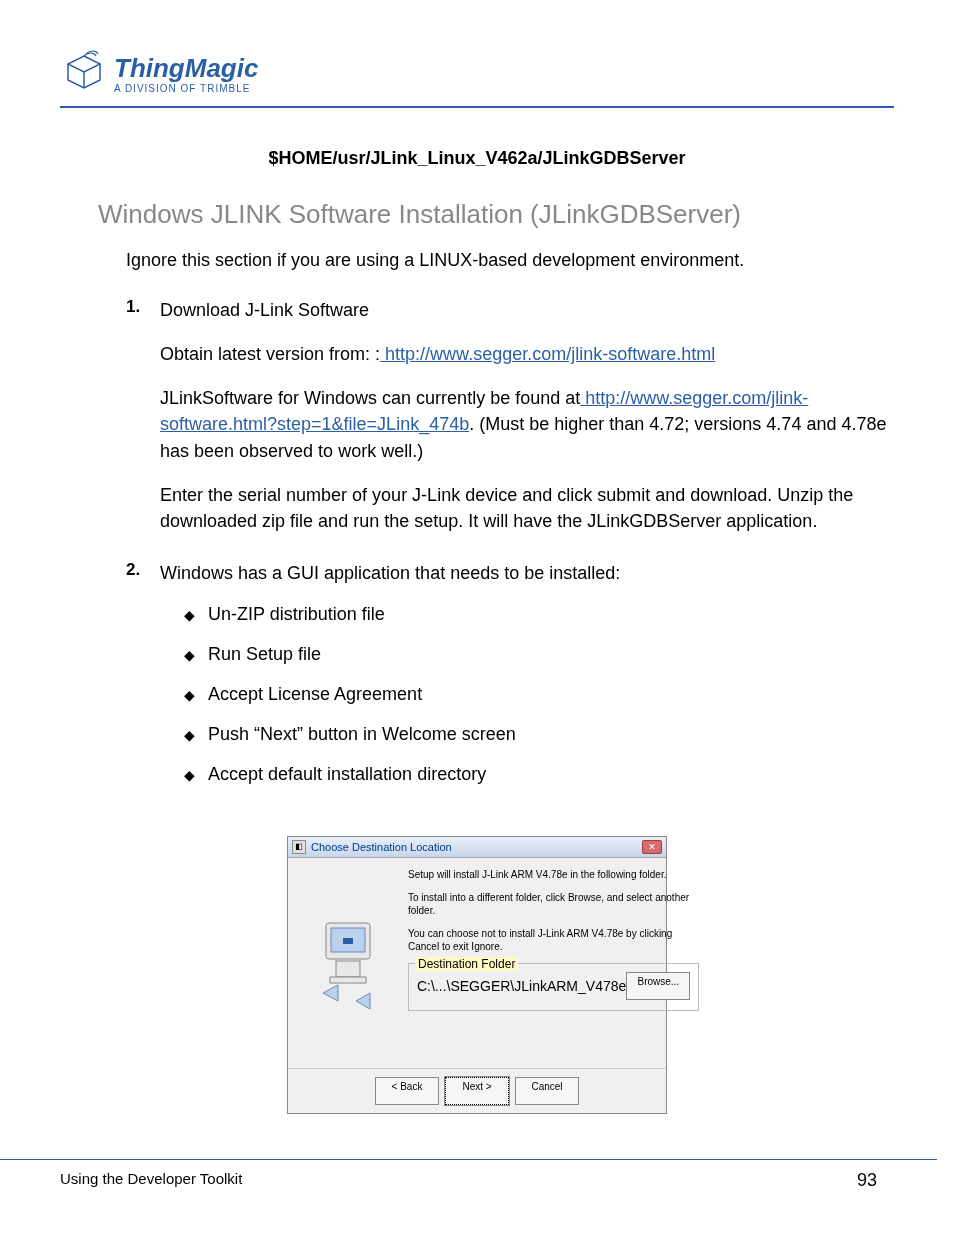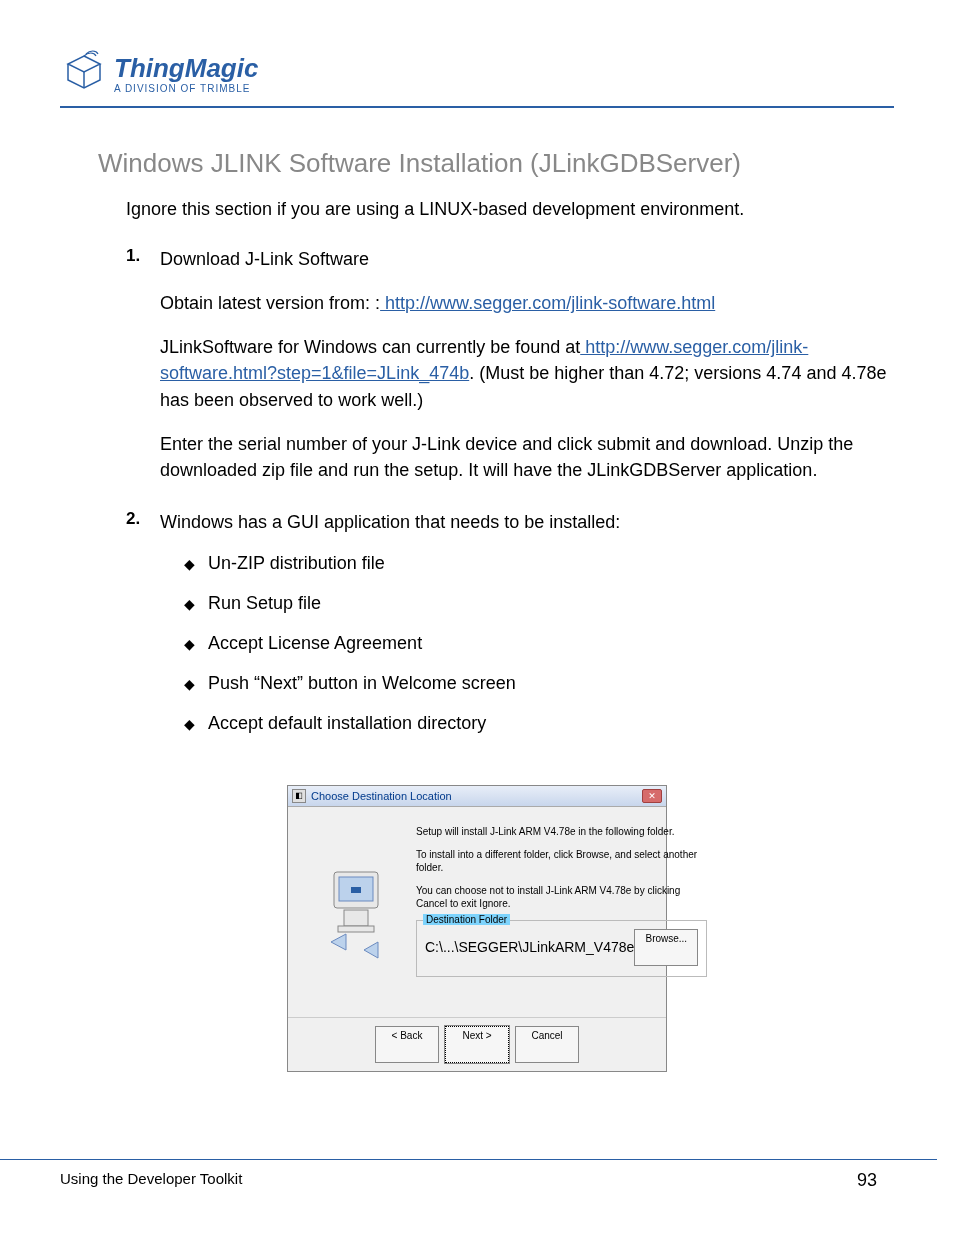--- a/index.html
+++ b/index.html
@@ -128,21 +128,21 @@
     background: #d66b6b;
     border: 1px solid #a04040;
     color: #fff;
     font-size: 9px;
     text-align: center;
     line-height: 12px;
     border-radius: 2px;
   }
   .dialog-body {
     display: flex;
-    padding: 18px;
+    padding: 10px;
     min-height: 210px;
   }
   .dialog-left {
     width: 100px;
     flex-shrink: 0;
     display: flex;
     align-items: center;
     justify-content: center;
   }
   .dialog-right {
@@ -156,35 +156,35 @@
     position: relative;
     margin-top: 4px;
     display: flex;
     align-items: center;
     justify-content: space-between;
   }
   .dest-legend {
     position: absolute;
     top: -7px;
     left: 6px;
-    background: #7dd3fc;
+    background: #fef9c3;
     padding: 0 3px;
-    font-size: 10px;
+    font-size: 12px;
   }
   .dest-path { font-size: 14px; }
   .dialog-footer {
     border-top: 1px solid #ccc;
     padding: 8px 10px;
     display: flex;
     justify-content: center;
     gap: 6px;
   }
   .dbtn {
     min-width: 64px;
-    height: 37px;
+    height: 28px;
     font-size: 10px;
     background: #f6f6f6;
     border: 1px solid #888;
     padding: 0 8px;
     text-align: center;
     line-height: 18px;
   }
   .dbtn.focus { border: 1px dotted #000; outline: 1px solid #888; }
   .page-footer {
     position: absolute;
@@ -214,20 +214,21 @@
           <path d="M26,4 C30,0 36,0 38,4" stroke-width="1.2"></path>
         </g>
       </svg>
       <div class="logo-text">
         <div class="logo-main">ThingMagic</div>
         <div class="logo-sub">A DIVISION OF TRIMBLE</div>
       </div>
     </div>
   </div>
 
+  <div class="code-path">$HOME/usr/JLink_Linux_V462a/JLinkGDBServer</div>
 
   <h2 class="section-title">Windows JLINK Software Installation (JLinkGDBServer)</h2>
 
   <p class="intro">Ignore this section if you are using a LINUX-based development environment.</p>
 
   <div class="numbered">
     <div class="num-item">
       <div class="num">1.</div>
       <div class="num-body">
         <p class="para">Download J-Link Software</p>

